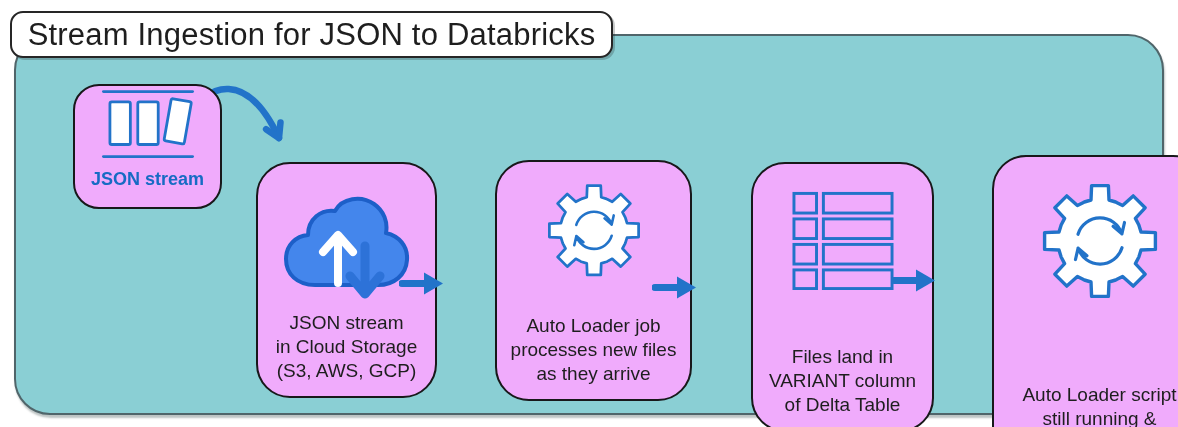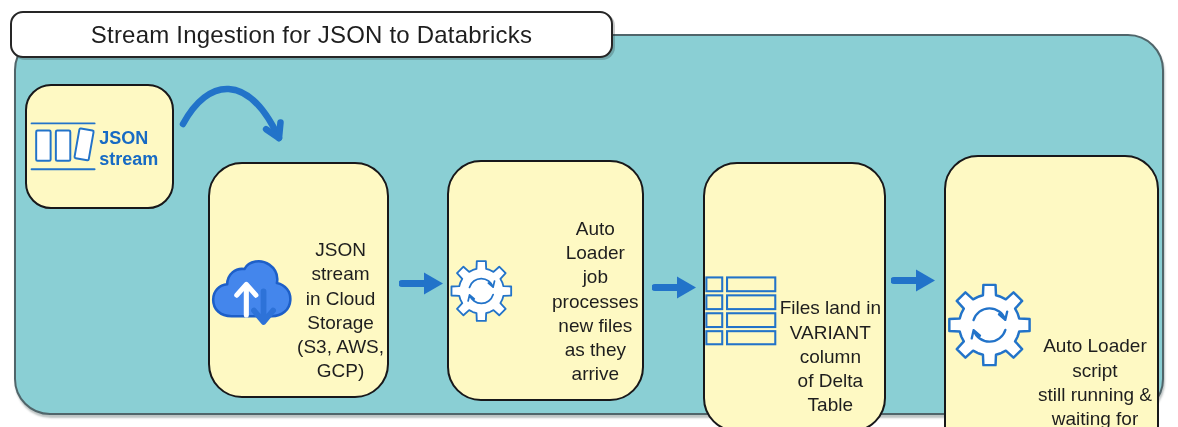--- a/index.html
+++ b/index.html
@@ -13,25 +13,25 @@
     border:2px solid var(--canvas-border,#50656a);
     border-radius:36px;z-index:1;box-sizing:border-box;
     box-shadow:1px 3px 2px rgba(40,60,60,.30);
   }
   .title-box{
     position:absolute;left:10px;top:11px;width:603px;height:47px;z-index:6;
     background:#fff;border:2.6px solid #262626;border-radius:13px;box-sizing:border-box;
     display:flex;align-items:center;justify-content:center;
     box-shadow:2px 2px 0 rgba(30,40,40,.25);
   }
-  .title-box span{font-size:24px;letter-spacing:.2px;font-weight:400;white-space:nowrap;}
+  .title-box span{font-size:31px;letter-spacing:.2px;font-weight:400;white-space:nowrap;}
   .node{
-    position:absolute;z-index:4;background:#fef9c3;box-sizing:border-box;
+    position:absolute;z-index:4;background:#f0abfc;box-sizing:border-box;
     border:2.6px solid var(--box-border,#18181a);
-    display:flex;flex-direction:row;align-items:center;
+    display:flex;flex-direction:column;align-items:center;margin-left:48px;
   }
   .source{left:25px;top:84px;width:149px;height:125px;border-radius:26px;}
   .source-label{margin-top:5px;font-size:18px;font-weight:600;color:var(--label-blue,#176bc4);}
   .step{border-radius:34px;}
   .step.s1{left:208px;top:162px;width:181px;height:236px;}
   .step.s2{left:447px;top:160px;width:197px;height:241px;gap:35px;}
   .step.s3{left:703px;top:162px;width:183px;height:270px;}
   .step.s4{left:944px;top:155px;width:215px;height:315px;}
   .caption{
     margin-top:auto;padding:0 2px 13px;white-space:pre-line;text-align:center;

